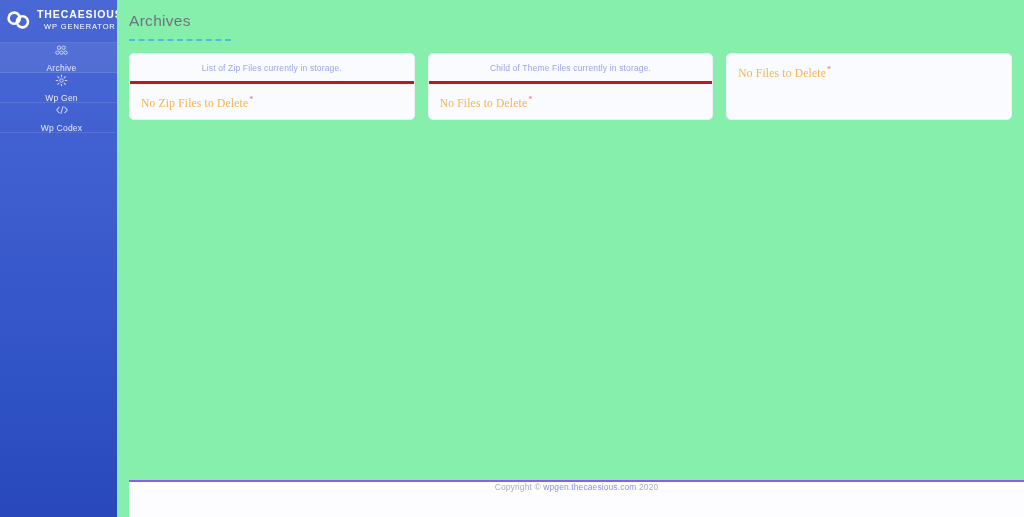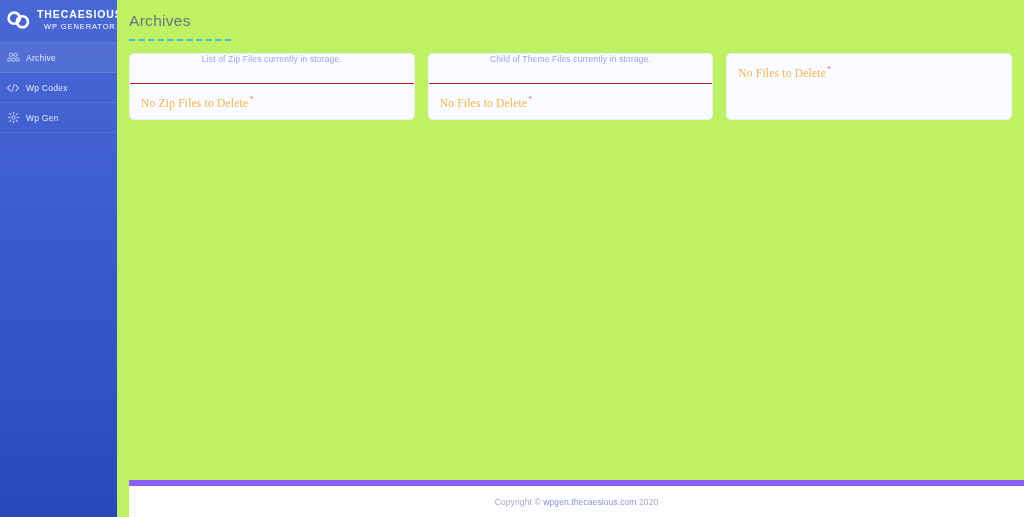--- a/index.html
+++ b/index.html
@@ -81,20 +81,21 @@
   }
 
   .nav-item {
     display: flex;
     align-items: center;
     height: 30px;
     padding-left: 6px;
     gap: 6px;
     border-bottom: 1px solid rgba(255,255,255,0.11);
     cursor: pointer;
+    flex-direction: column;
   }
 
   .nav-item.active {
     background: rgba(255,255,255,0.065);
   }
 
   .nav-icon {
     width: 14px;
     height: 14px;
     flex: 0 0 14px;
@@ -111,21 +112,21 @@
     font-size: 8.5px;
     letter-spacing: 0.25px;
     white-space: nowrap;
   }
 
   
   .main {
     flex: 1 1 auto;
     position: relative;
     height: 517px;
-    background: #bef264;
+    background: #86efac;
   }
 
   .page-head {
     padding: 10px 0 0 12px;
   }
 
   .page-title {
     color: #6c737f;
     font-size: 15.5px;
     font-weight: normal;
@@ -151,23 +152,23 @@
     flex: 1 1 0;
     background: #fafbfe;
     border: 1px solid #eceff7;
     border-radius: 5px;
     overflow: hidden;
   }
 
   .card-head {
     height: 30px;
     display: flex;
-    align-items: flex-start;
+    align-items: center;
     justify-content: center;
-    border-bottom: 1px solid #b91c1c;
+    border-bottom: 3px solid #b91c1c;
     background: #fafbfe;
   }
 
   .card-head-text {
     color: #9aa4e8;
     font-size: 8.5px;
     letter-spacing: 0.15px;
     white-space: nowrap;
   }
 
@@ -195,23 +196,23 @@
   }
 
   
   .footer {
     position: absolute;
     left: 12px;
     right: 0;
     bottom: 0;
     height: 37px;
     background: #fdfdff;
-    border-top: 6px solid #8b5cf6;
-    display: flex;
-    align-items: center;
+    border-top: 2px solid #8b5cf6;
+    display: flex;
+    align-items: flex-start;
     justify-content: center;
   }
 
   .footer-text {
     color: #a7acc4;
     font-size: 8.5px;
     letter-spacing: 0.1px;
   }
 
   .footer-link {
@@ -247,53 +248,53 @@
             <circle cx="5" cy="4.6" r="2.1" fill="none" stroke="#cdd6f6" stroke-width="1.2"></circle>
             <circle cx="10.6" cy="4.6" r="2.1" fill="none" stroke="#cdd6f6" stroke-width="1.2"></circle>
             <circle cx="3" cy="10.6" r="2.1" fill="none" stroke="#cdd6f6" stroke-width="1.2"></circle>
             <circle cx="8" cy="10.6" r="2.1" fill="none" stroke="#cdd6f6" stroke-width="1.2"></circle>
             <circle cx="13" cy="10.6" r="2.1" fill="none" stroke="#cdd6f6" stroke-width="1.2"></circle>
           </svg>
         </span>
         <span class="nav-label">Archive</span>
       </div>
 
-
-      <div class="nav-item">
-        <span class="nav-icon">
-          <svg width="15" height="12" viewBox="0 0 18 14" aria-hidden="true">
-            <g fill="none" stroke="#cdd6f6" stroke-width="1.3" stroke-linecap="round" stroke-linejoin="round">
-              <polyline points="5.4,3.4 2.1,7 5.4,10.6"></polyline>
-              <polyline points="12.6,3.4 15.9,7 12.6,10.6"></polyline>
-              <line x1="10.3" y1="2.6" x2="7.7" y2="11.4"></line>
-            </g>
-          </svg>
-        </span>
-        <span class="nav-label">Wp Codex</span>
-      </div>
 
       <div class="nav-item">
         <span class="nav-icon">
           <svg width="13" height="13" viewBox="0 0 16 16" aria-hidden="true">
             <circle cx="8" cy="8" r="2.1" fill="none" stroke="#cdd6f6" stroke-width="1.2"></circle>
             <g stroke="#cdd6f6" stroke-width="1.3" stroke-linecap="round">
               <line x1="8" y1="1.4" x2="8" y2="3.5"></line>
               <line x1="8" y1="12.5" x2="8" y2="14.6"></line>
               <line x1="1.4" y1="8" x2="3.5" y2="8"></line>
               <line x1="12.5" y1="8" x2="14.6" y2="8"></line>
               <line x1="3.3" y1="3.3" x2="4.8" y2="4.8"></line>
               <line x1="11.2" y1="11.2" x2="12.7" y2="12.7"></line>
               <line x1="12.7" y1="3.3" x2="11.2" y2="4.8"></line>
               <line x1="4.8" y1="11.2" x2="3.3" y2="12.7"></line>
             </g>
           </svg>
         </span>
         <span class="nav-label">Wp Gen</span>
       </div>
 
+      <div class="nav-item">
+        <span class="nav-icon">
+          <svg width="15" height="12" viewBox="0 0 18 14" aria-hidden="true">
+            <g fill="none" stroke="#cdd6f6" stroke-width="1.3" stroke-linecap="round" stroke-linejoin="round">
+              <polyline points="5.4,3.4 2.1,7 5.4,10.6"></polyline>
+              <polyline points="12.6,3.4 15.9,7 12.6,10.6"></polyline>
+              <line x1="10.3" y1="2.6" x2="7.7" y2="11.4"></line>
+            </g>
+          </svg>
+        </span>
+        <span class="nav-label">Wp Codex</span>
+      </div>
+
 
     </nav>
   </aside>
 
   <main class="main">
 
     <div class="page-head">
       <h1 class="page-title">Archives</h1>
       <div class="title-rule"></div>
     </div>

